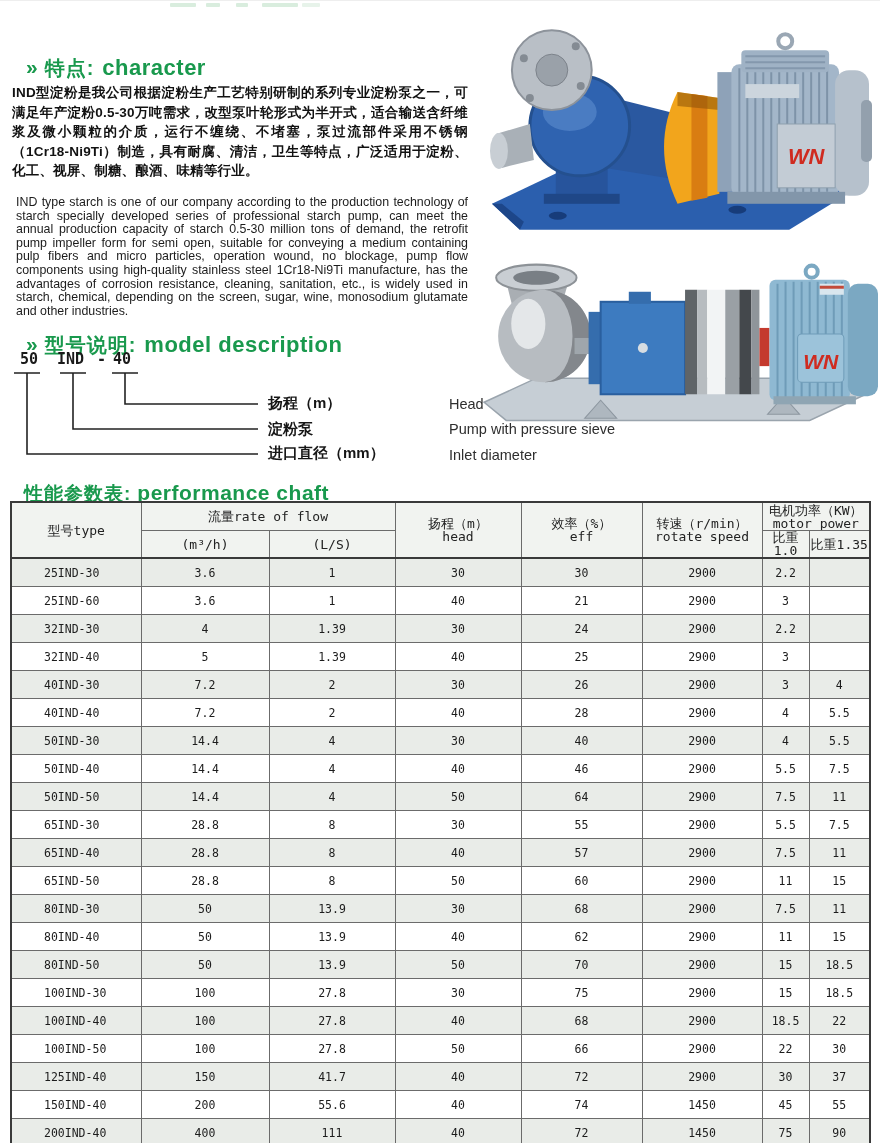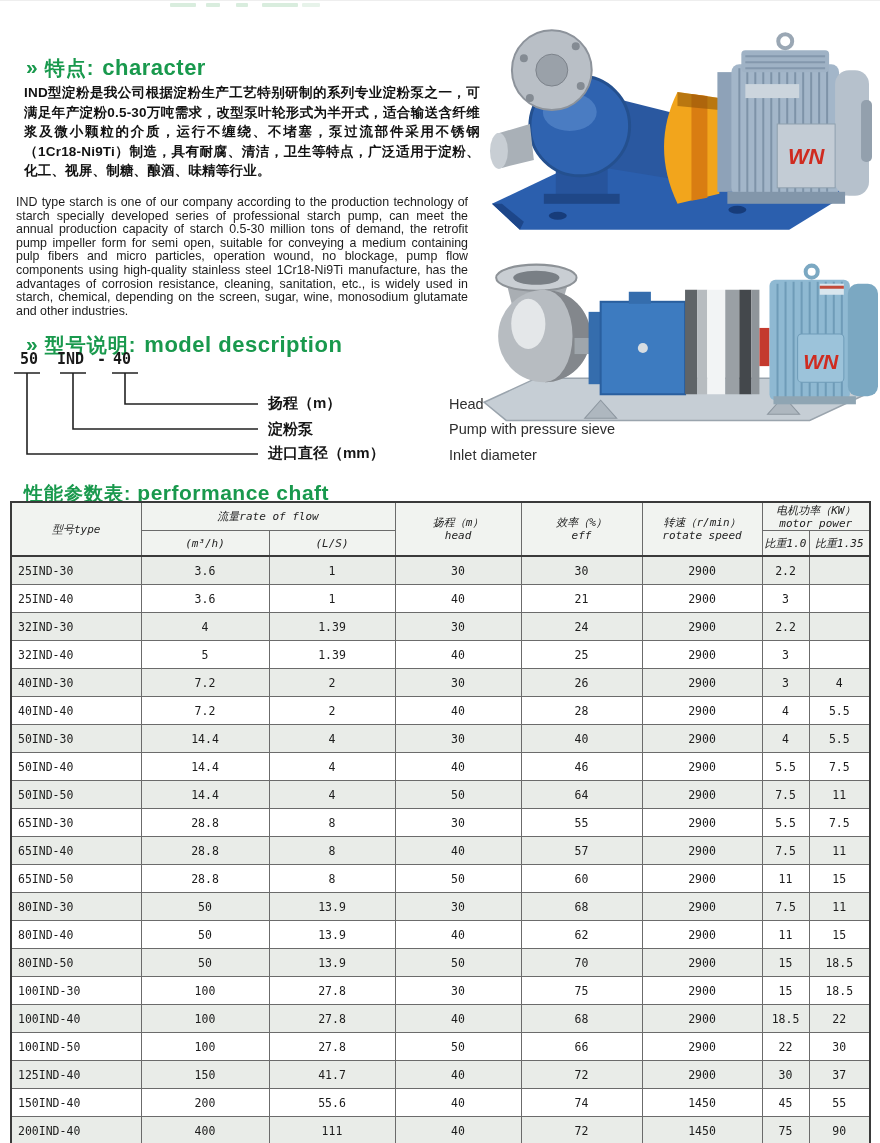--- a/index.html
+++ b/index.html
@@ -21,21 +21,21 @@
   .sec-title .chev{font-size:21px;margin-right:7px;vertical-align:1px;}
   .sec-title .zh{font-size:20px;letter-spacing:1px;}
   .sec-title .en{font-size:22px;margin-left:8px;letter-spacing:.5px;}
   .t1{left:10px;top:36px;}
   .t2{left:10px;top:313px;}
   .t3{left:8px;top:461px;}
   .t3 .zh{font-size:19px;}
   .t3 .en{font-size:21px;margin-left:6px;}
 
   .para-zh{
-    position:absolute;left:24px;top:82px;width:456px;margin:0;
+    position:absolute;left:12px;top:82px;width:456px;margin:0;
     font-size:13.5px;line-height:19.5px;font-weight:600;color:#121212;
     text-align:justify;letter-spacing:.2px;
   }
   .para-en{
     position:absolute;left:8px;top:187px;width:452px;margin:8px;
     font-size:12.4px;line-height:13.6px;color:#1c1c1c;text-align:justify;
   }
 
   
   .code-item{position:absolute;top:349px;font-family:"DejaVu Sans Mono",monospace;
@@ -56,30 +56,30 @@
   
   .perf-table{
     position:absolute;left:10px;top:500px;width:859px;
     border-collapse:collapse;table-layout:fixed;
     font-family:"DejaVu Sans Mono",monospace;color:#1c1c1c;
   }
   .perf-table th,.perf-table td{border:1px solid #6b6b6b;text-align:center;padding:0;overflow:hidden;}
   .perf-table{border:2px solid #3a3a3a;}
   .perf-table thead{border-bottom:2px solid #3a3a3a;}
   .perf-table thead th{
-    background:#f1f3f0;font-weight:normal;font-size:11px;line-height:13px;color:#222;font-style:italic;
+    background:#f1f3f0;font-weight:normal;font-size:13px;line-height:13px;color:#222;
   }
   .perf-table thead tr:nth-child(1) th{height:27px;}
   .perf-table thead tr:nth-child(2) th{height:24px;}
   .hdr-two span{display:block;}
   .perf-table tbody td{height:27px;font-size:11.5px;}
   .perf-table tbody tr.shaded td{background:#e9ece8;}
   .perf-table tbody tr td{background:#ffffff;}
   .perf-table tbody tr.shaded td{background:#e9ece8;}
-  .perf-table td.type-cell{text-align:left;padding-left:6px;margin-top:48px;}
+  .perf-table td.type-cell{text-align:left;padding-left:32px;margin-top:48px;}
   .hdr-small{font-size:10.5px;margin-left:23px;}
 </style>
 </head>
 <body>
 
 <div class="page">
 
   <div class="top-dashes">
       <i></i>
       <i></i>
@@ -262,21 +262,21 @@
           <td class="type-cell">25IND-30</td>
           <td>3.6</td>
           <td>1</td>
           <td>30</td>
           <td>30</td>
           <td>2900</td>
           <td>2.2</td>
           <td></td>
         </tr>
         <tr>
-          <td class="type-cell">25IND-40</td>
+          <td class="type-cell">25IND-60</td>
           <td>3.6</td>
           <td>1</td>
           <td>40</td>
           <td>21</td>
           <td>2900</td>
           <td>3</td>
           <td></td>
         </tr>
         <tr class="shaded">
           <td class="type-cell">32IND-30</td>

